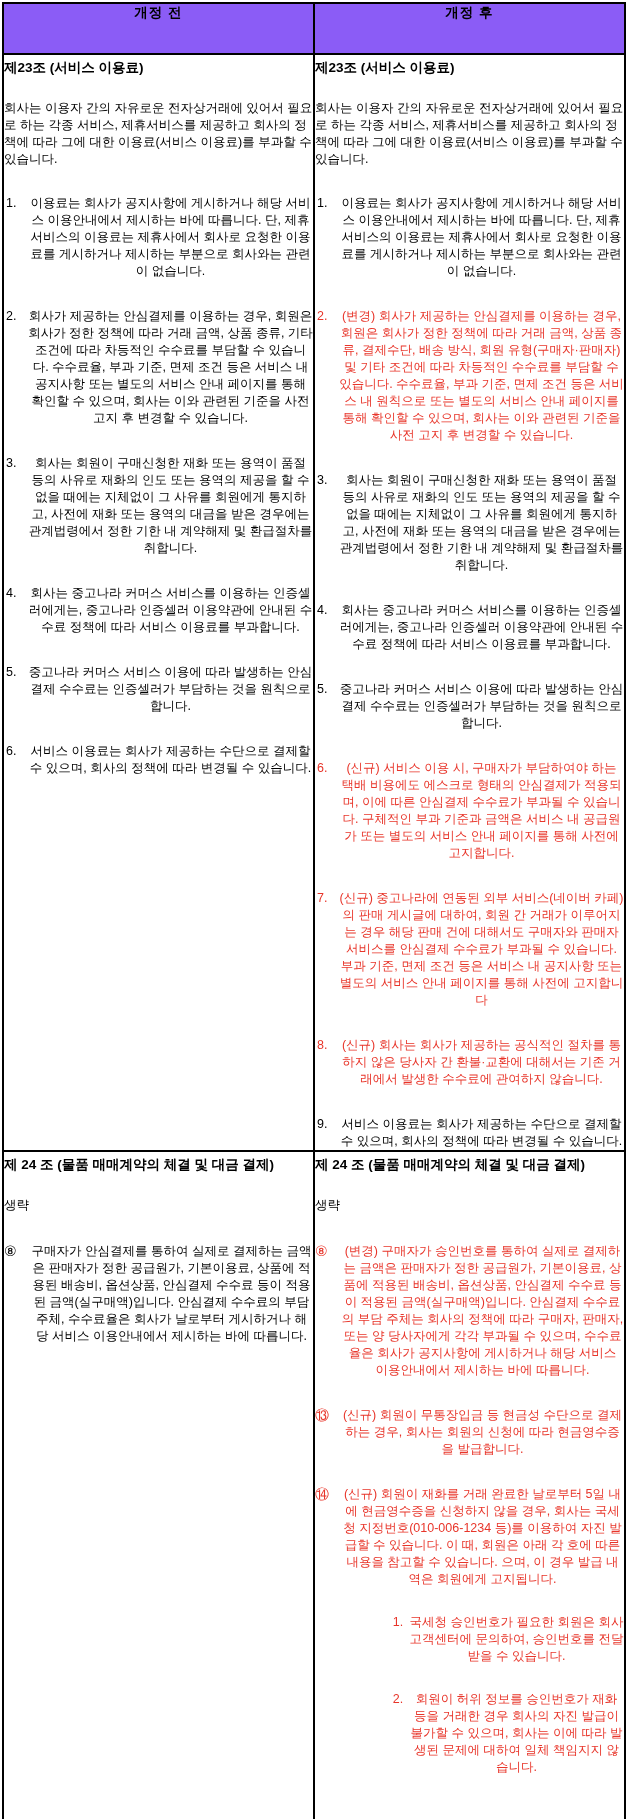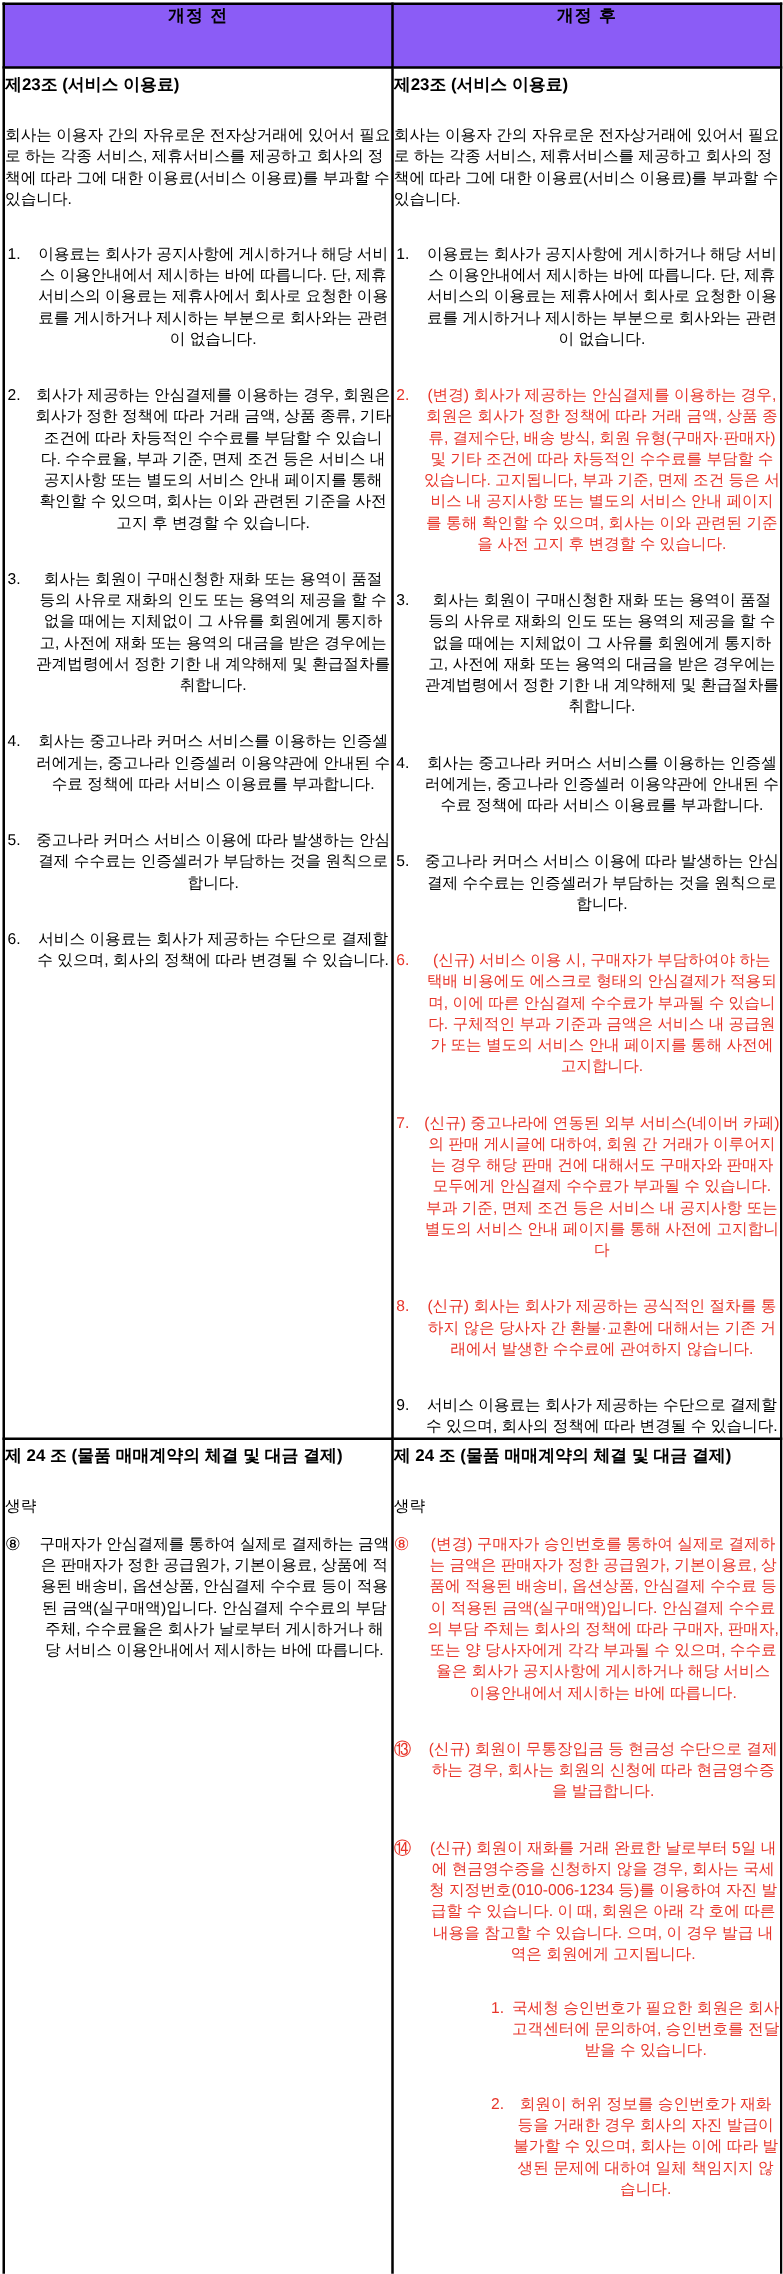--- a/index.html
+++ b/index.html
@@ -43,21 +43,21 @@
     line-height: 17px;
   }
   td.row1 { height: 996px; }
   td.row2 { height: 753px; }
   .art-title {
     font-weight: bold;
     font-size: 13.5px;
     margin: 4px 0 24px 0;
   }
   .intro { margin: 0 0 27px 0; }
-  .note { margin: 0 0 13px 0; }
+  .note { margin: 0 0 29px 0; }
   .item {
     display: flex;
     margin: 0 0 28px 0;
   }
   .item:last-child { margin-bottom: 0; }
   .item .num {
     flex: 0 0 24px;
     padding-left: 2px;
   }
   .item .num.circ {
@@ -118,41 +118,41 @@
       <td class="cell row1">
         <div class="art-title">제23조 (서비스 이용료)</div>
         <p class="intro">회사는 이용자 간의 자유로운 전자상거래에 있어서 필요로 하는 각종 서비스, 제휴서비스를 제공하고 회사의 정책에 따라 그에 대한 이용료(서비스 이용료)를 부과할 수 있습니다.</p>
 
         <div class="item">
           <span class="num">1.</span>
           <div class="txt">이용료는 회사가 공지사항에 게시하거나 해당 서비스 이용안내에서 제시하는 바에 따릅니다. 단, 제휴서비스의 이용료는 제휴사에서 회사로 요청한 이용료를 게시하거나 제시하는 부분으로 회사와는 관련이 없습니다.</div>
         </div>
         <div class="item changed">
           <span class="num">2.</span>
-          <div class="txt">(변경) 회사가 제공하는 안심결제를 이용하는 경우, 회원은 회사가 정한 정책에 따라 거래 금액, 상품 종류, 결제수단, 배송 방식, 회원 유형(구매자·판매자) 및 기타 조건에 따라 차등적인 수수료를 부담할 수 있습니다. 고지됩니다, 부과 기준, 면제 조건 등은 서비스 내 공지사항 또는 별도의 서비스 안내 페이지를 통해 확인할 수 있으며, 회사는 이와 관련된 기준을 사전 고지 후 변경할 수 있습니다.</div>
+          <div class="txt">(변경) 회사가 제공하는 안심결제를 이용하는 경우, 회원은 회사가 정한 정책에 따라 거래 금액, 상품 종류, 결제수단, 배송 방식, 회원 유형(구매자·판매자) 및 기타 조건에 따라 차등적인 수수료를 부담할 수 있습니다. 수수료율, 부과 기준, 면제 조건 등은 서비스 내 원칙으로 또는 별도의 서비스 안내 페이지를 통해 확인할 수 있으며, 회사는 이와 관련된 기준을 사전 고지 후 변경할 수 있습니다.</div>
         </div>
         <div class="item">
           <span class="num">3.</span>
           <div class="txt">회사는 회원이 구매신청한 재화 또는 용역이 품절 등의 사유로 재화의 인도 또는 용역의 제공을 할 수 없을 때에는 지체없이 그 사유를 회원에게 통지하고, 사전에 재화 또는 용역의 대금을 받은 경우에는 관계법령에서 정한 기한 내 계약해제 및 환급절차를 취합니다.</div>
         </div>
         <div class="item">
           <span class="num">4.</span>
           <div class="txt">회사는 중고나라 커머스 서비스를 이용하는 인증셀러에게는, 중고나라 인증셀러 이용약관에 안내된 수수료 정책에 따라 서비스 이용료를 부과합니다.</div>
         </div>
         <div class="item">
           <span class="num">5.</span>
           <div class="txt">중고나라 커머스 서비스 이용에 따라 발생하는 안심결제 수수료는 인증셀러가 부담하는 것을 원칙으로 합니다.</div>
         </div>
         <div class="item changed">
           <span class="num">6.</span>
           <div class="txt">(신규) 서비스 이용 시, 구매자가 부담하여야 하는 택배 비용에도 에스크로 형태의 안심결제가 적용되며, 이에 따른 안심결제 수수료가 부과될 수 있습니다. 구체적인 부과 기준과 금액은 서비스 내 공급원가 또는 별도의 서비스 안내 페이지를 통해 사전에 고지합니다.</div>
         </div>
         <div class="item changed">
           <span class="num">7.</span>
-          <div class="txt">(신규) 중고나라에 연동된 외부 서비스(네이버 카페)의 판매 게시글에 대하여, 회원 간 거래가 이루어지는 경우 해당 판매 건에 대해서도 구매자와 판매자 모두에게 안심결제 수수료가 부과될 수 있습니다. 부과 기준, 면제 조건 등은 서비스 내 공지사항 또는 별도의 서비스 안내 페이지를 통해 사전에 고지합니다</div>
+          <div class="txt">(신규) 중고나라에 연동된 외부 서비스(네이버 카페)의 판매 게시글에 대하여, 회원 간 거래가 이루어지는 경우 해당 판매 건에 대해서도 구매자와 판매자 서비스를 안심결제 수수료가 부과될 수 있습니다. 부과 기준, 면제 조건 등은 서비스 내 공지사항 또는 별도의 서비스 안내 페이지를 통해 사전에 고지합니다</div>
         </div>
         <div class="item changed">
           <span class="num">8.</span>
           <div class="txt">(신규) 회사는 회사가 제공하는 공식적인 절차를 통하지 않은 당사자 간 환불·교환에 대해서는 기존 거래에서 발생한 수수료에 관여하지 않습니다.</div>
         </div>
         <div class="item">
           <span class="num">9.</span>
           <div class="txt">서비스 이용료는 회사가 제공하는 수단으로 결제할 수 있으며, 회사의 정책에 따라 변경될 수 있습니다.</div>
         </div>
       </td>

